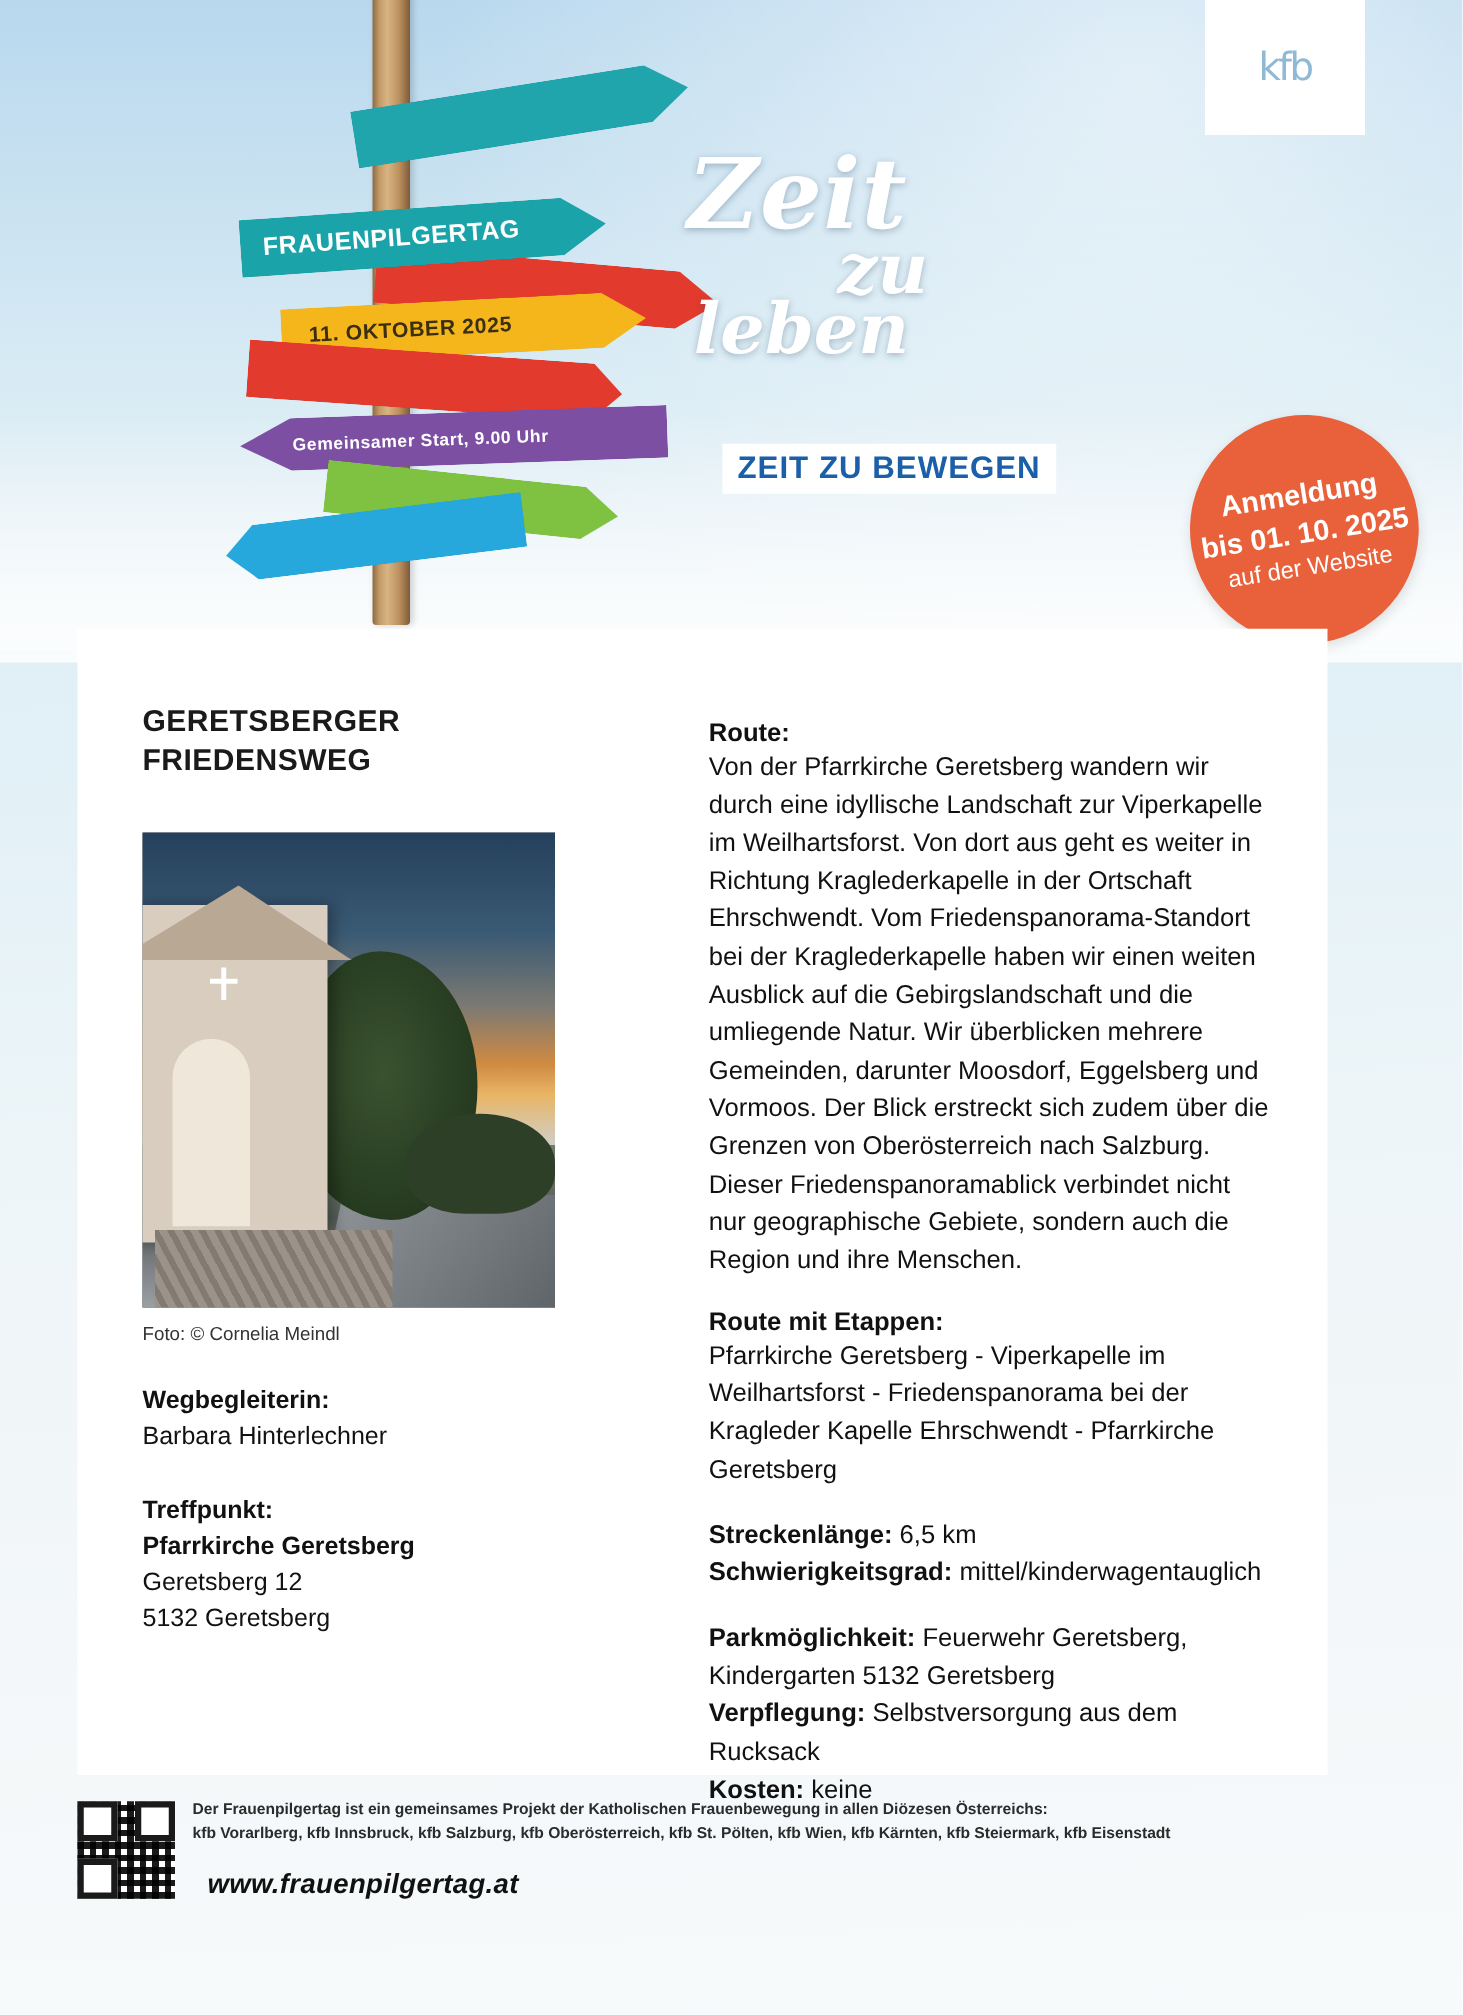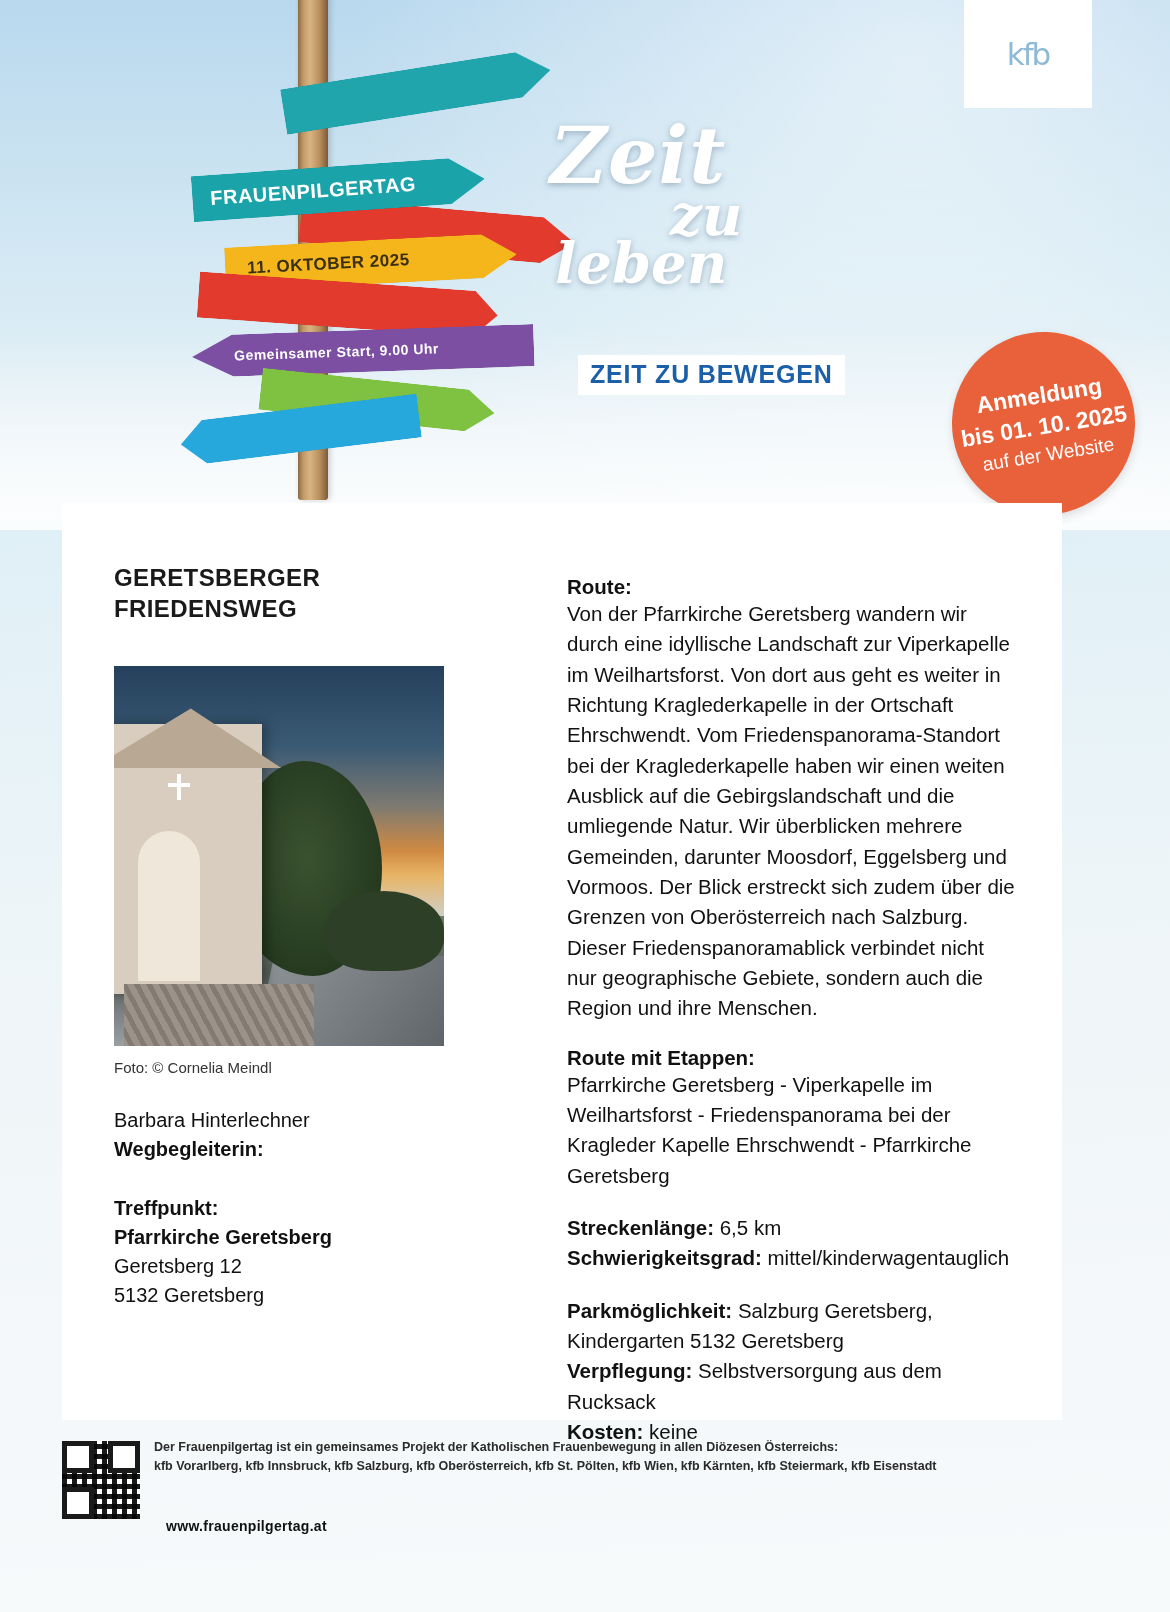--- a/index.html
+++ b/index.html
@@ -295,25 +295,26 @@
     position: absolute;
     left: 92px; top: 0;
     width: 800px;
     font-size: 12.5px;
     color: #2b2b2b;
     line-height: 1.55;
     font-weight: bold;
   }
   .footer-url {
     position: absolute;
-    left: 104px; top: 80px;
-    font-size: 14px;
+    left: 104px; top: 56px;
+    font-size: 22px;
     font-weight: bold;
     color: #111111;
     letter-spacing: 0.3px;
+    font-style: italic;
   }
 </style>
 </head>
 <body>
 
 <div class="poster">
 
   <div class="hero"></div>
   <div class="hero-haze"></div>
 
@@ -365,22 +366,22 @@
         <div class="ph-chapel"></div>
         <div class="ph-roof"></div>
         <div class="ph-door"></div>
         <div class="ph-cross"></div>
         <div class="ph-bush"></div>
         <div class="ph-path"></div>
       </div>
       <div class="photo-credit">Foto: © Cornelia Meindl</div>
 
       <div class="block">
+        <span class="line"><b>Wegbegleiterin:</b></span>
         <span class="line">Barbara Hinterlechner</span>
-        <span class="line"><b>Wegbegleiterin:</b></span>
       </div>
 
 
       <div class="block">
         <span class="line"><b>Treffpunkt:</b></span>
         <span class="line"><b>Pfarrkirche Geretsberg</b></span>
         <span class="line">Geretsberg 12</span>
         <span class="line">5132 Geretsberg</span>
       </div>
     </div>
@@ -402,21 +403,21 @@
       </div>
       <div class="r-text">
         <b>Schwierigkeitsgrad:</b>
         <span>mittel/kinderwagentauglich</span>
       </div>
 
       <div class="r-gap"></div>
 
       <div class="r-text">
         <b>Parkmöglichkeit:</b>
-        <span>Salzburg Geretsberg,</span>
+        <span>Feuerwehr Geretsberg,</span>
       </div>
       <div class="r-text">Kindergarten 5132 Geretsberg</div>
       <div class="r-text">
         <b>Verpflegung:</b>
         <span>Selbstversorgung aus dem Rucksack</span>
       </div>
       <div class="r-text">
         <b>Kosten:</b>
         <span>keine</span>
       </div>

